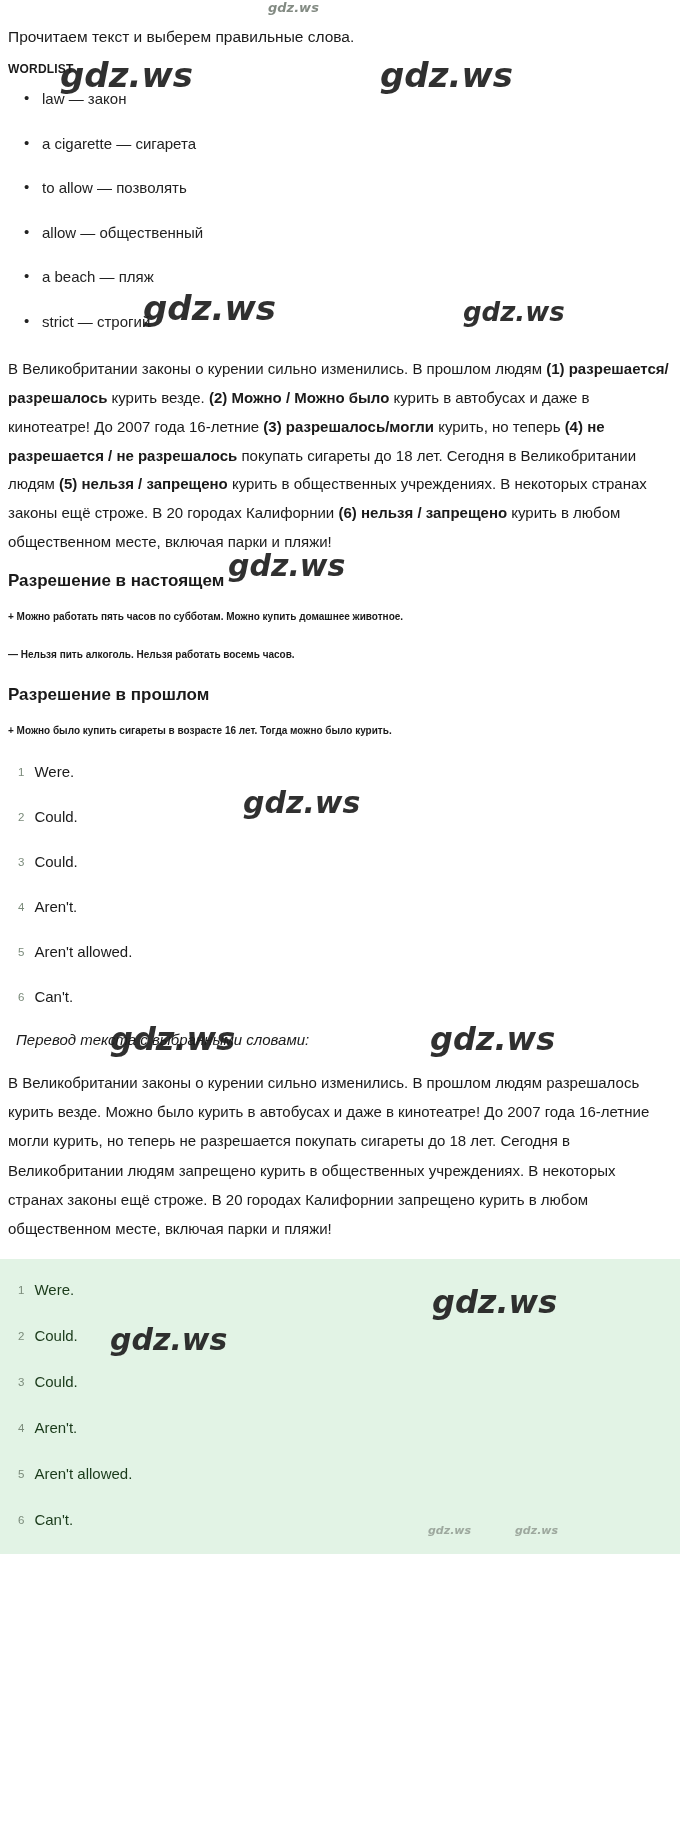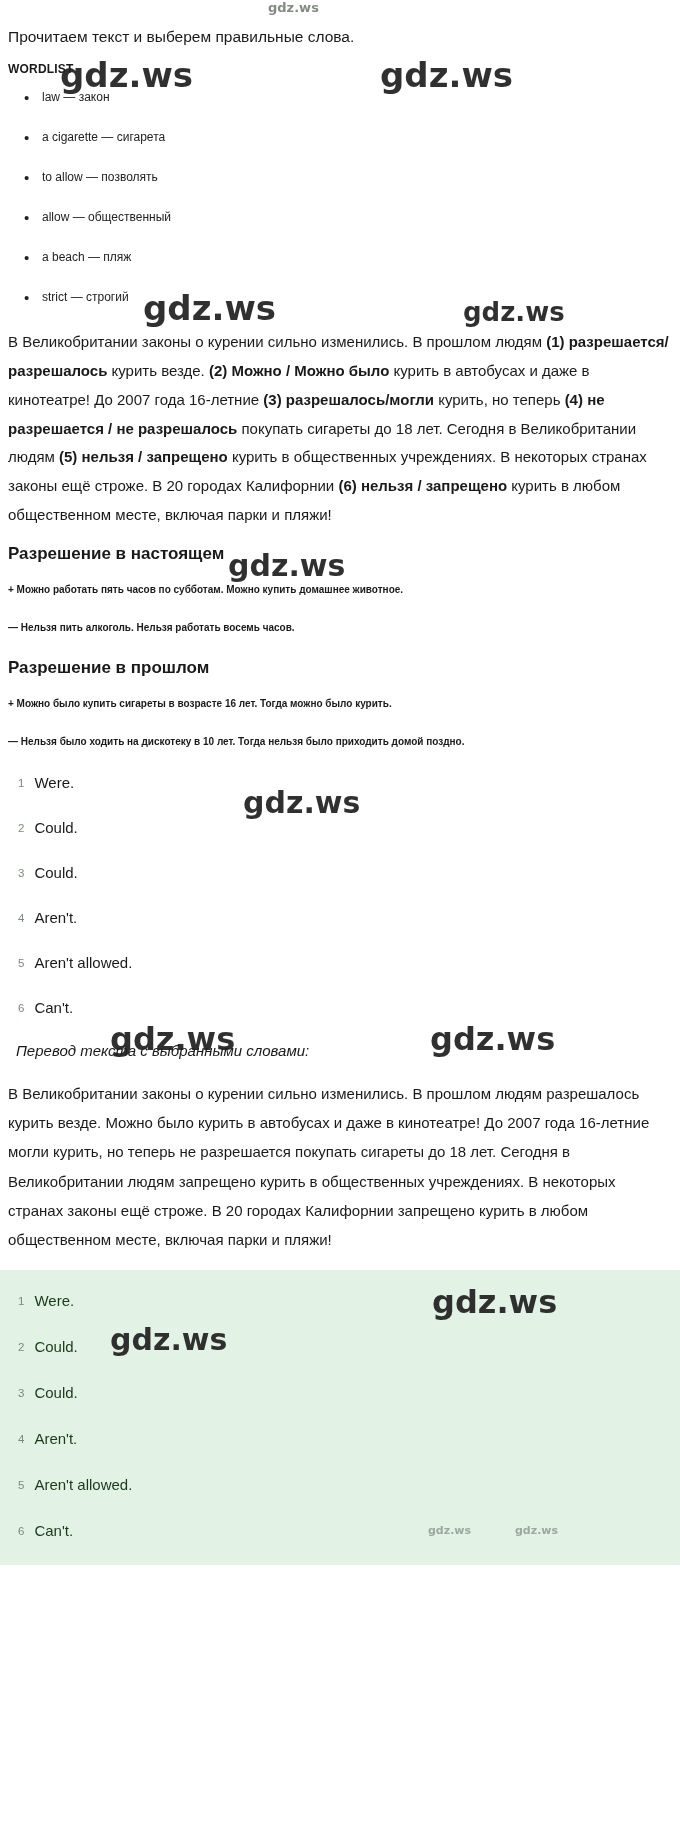--- a/index.html
+++ b/index.html
@@ -36,21 +36,21 @@
     font-weight: bold;
     letter-spacing: 0.2px;
     margin: 0 0 12px 0;
   }
   ul.wordlist {
     list-style: none;
     margin: 0 0 10px 0;
     padding: 0;
   }
   ul.wordlist li {
-    font-size: 12px;
+    font-size: 15px;
     line-height: 1.5;
     padding: 0 0 0 34px;
     margin-bottom: 22px;
     position: relative;
     color: #222;
   }
   ul.wordlist li::before {
     content: "•";
     position: absolute;
     left: 16px;
@@ -133,20 +133,21 @@
   }
   
   .wm {
     position: absolute;
     font-family: "DejaVu Sans", sans-serif;
     font-weight: bold;
     color: rgba(30, 30, 30, 0.92);
     white-space: nowrap;
     z-index: 5;
     pointer-events: none;
+    font-style: italic;
   }
   .wm.small {
     font-size: 11px;
     color: rgba(90, 100, 90, 0.75);
     font-weight: bold;
   }
   .wm.tiny {
     font-size: 10px;
     color: rgba(150, 160, 150, 0.9);
     font-weight: bold;
@@ -173,21 +174,20 @@
     </ul>
 
     <p class="paragraph" id="main-text"><span>В Великобритании законы о курении сильно изменились. В прошлом людям </span><b>(1) разрешается/разрешалось</b><span> курить везде. </span><b>(2) Можно / Можно было</b><span> курить в автобусах и даже в кинотеатре! До 2007 года 16-летние </span><b>(3) разрешалось/могли</b><span> курить, но теперь </span><b>(4) не разрешается / не разрешалось</b><span> покупать сигареты до 18 лет. Сегодня в Великобритании людям </span><b>(5) нельзя / запрещено</b><span> курить в общественных учреждениях. В некоторых странах законы ещё строже. В 20 городах Калифорнии </span><b>(6) нельзя / запрещено</b><span> курить в любом общественном месте, включая парки и пляжи!</span></p>
 
     <div class="subhead">Разрешение в настоящем</div>
     <p class="example-line">+ Можно работать пять часов по субботам. Можно купить домашнее животное.</p>
     <p class="example-line">— Нельзя пить алкоголь. Нельзя работать восемь часов.</p>
 
     <div class="subhead">Разрешение в прошлом</div>
     <p class="example-line">+ Можно было купить сигареты в возрасте 16 лет. Тогда можно было курить.</p>
-    <p class="example-line">— Нельзя было ходить на дискотеку в 10 лет. Тогда нельзя было приходить домой поздно.</p>
 
     <ul class="answers">
       <li><span class="num">1</span><span>Were.</span></li>
       <li><span class="num">2</span><span>Could.</span></li>
       <li><span class="num">3</span><span>Could.</span></li>
       <li><span class="num">4</span><span>Aren't.</span></li>
       <li><span class="num">5</span><span>Aren't allowed.</span></li>
       <li><span class="num">6</span><span>Can't.</span></li>
     </ul>
 

